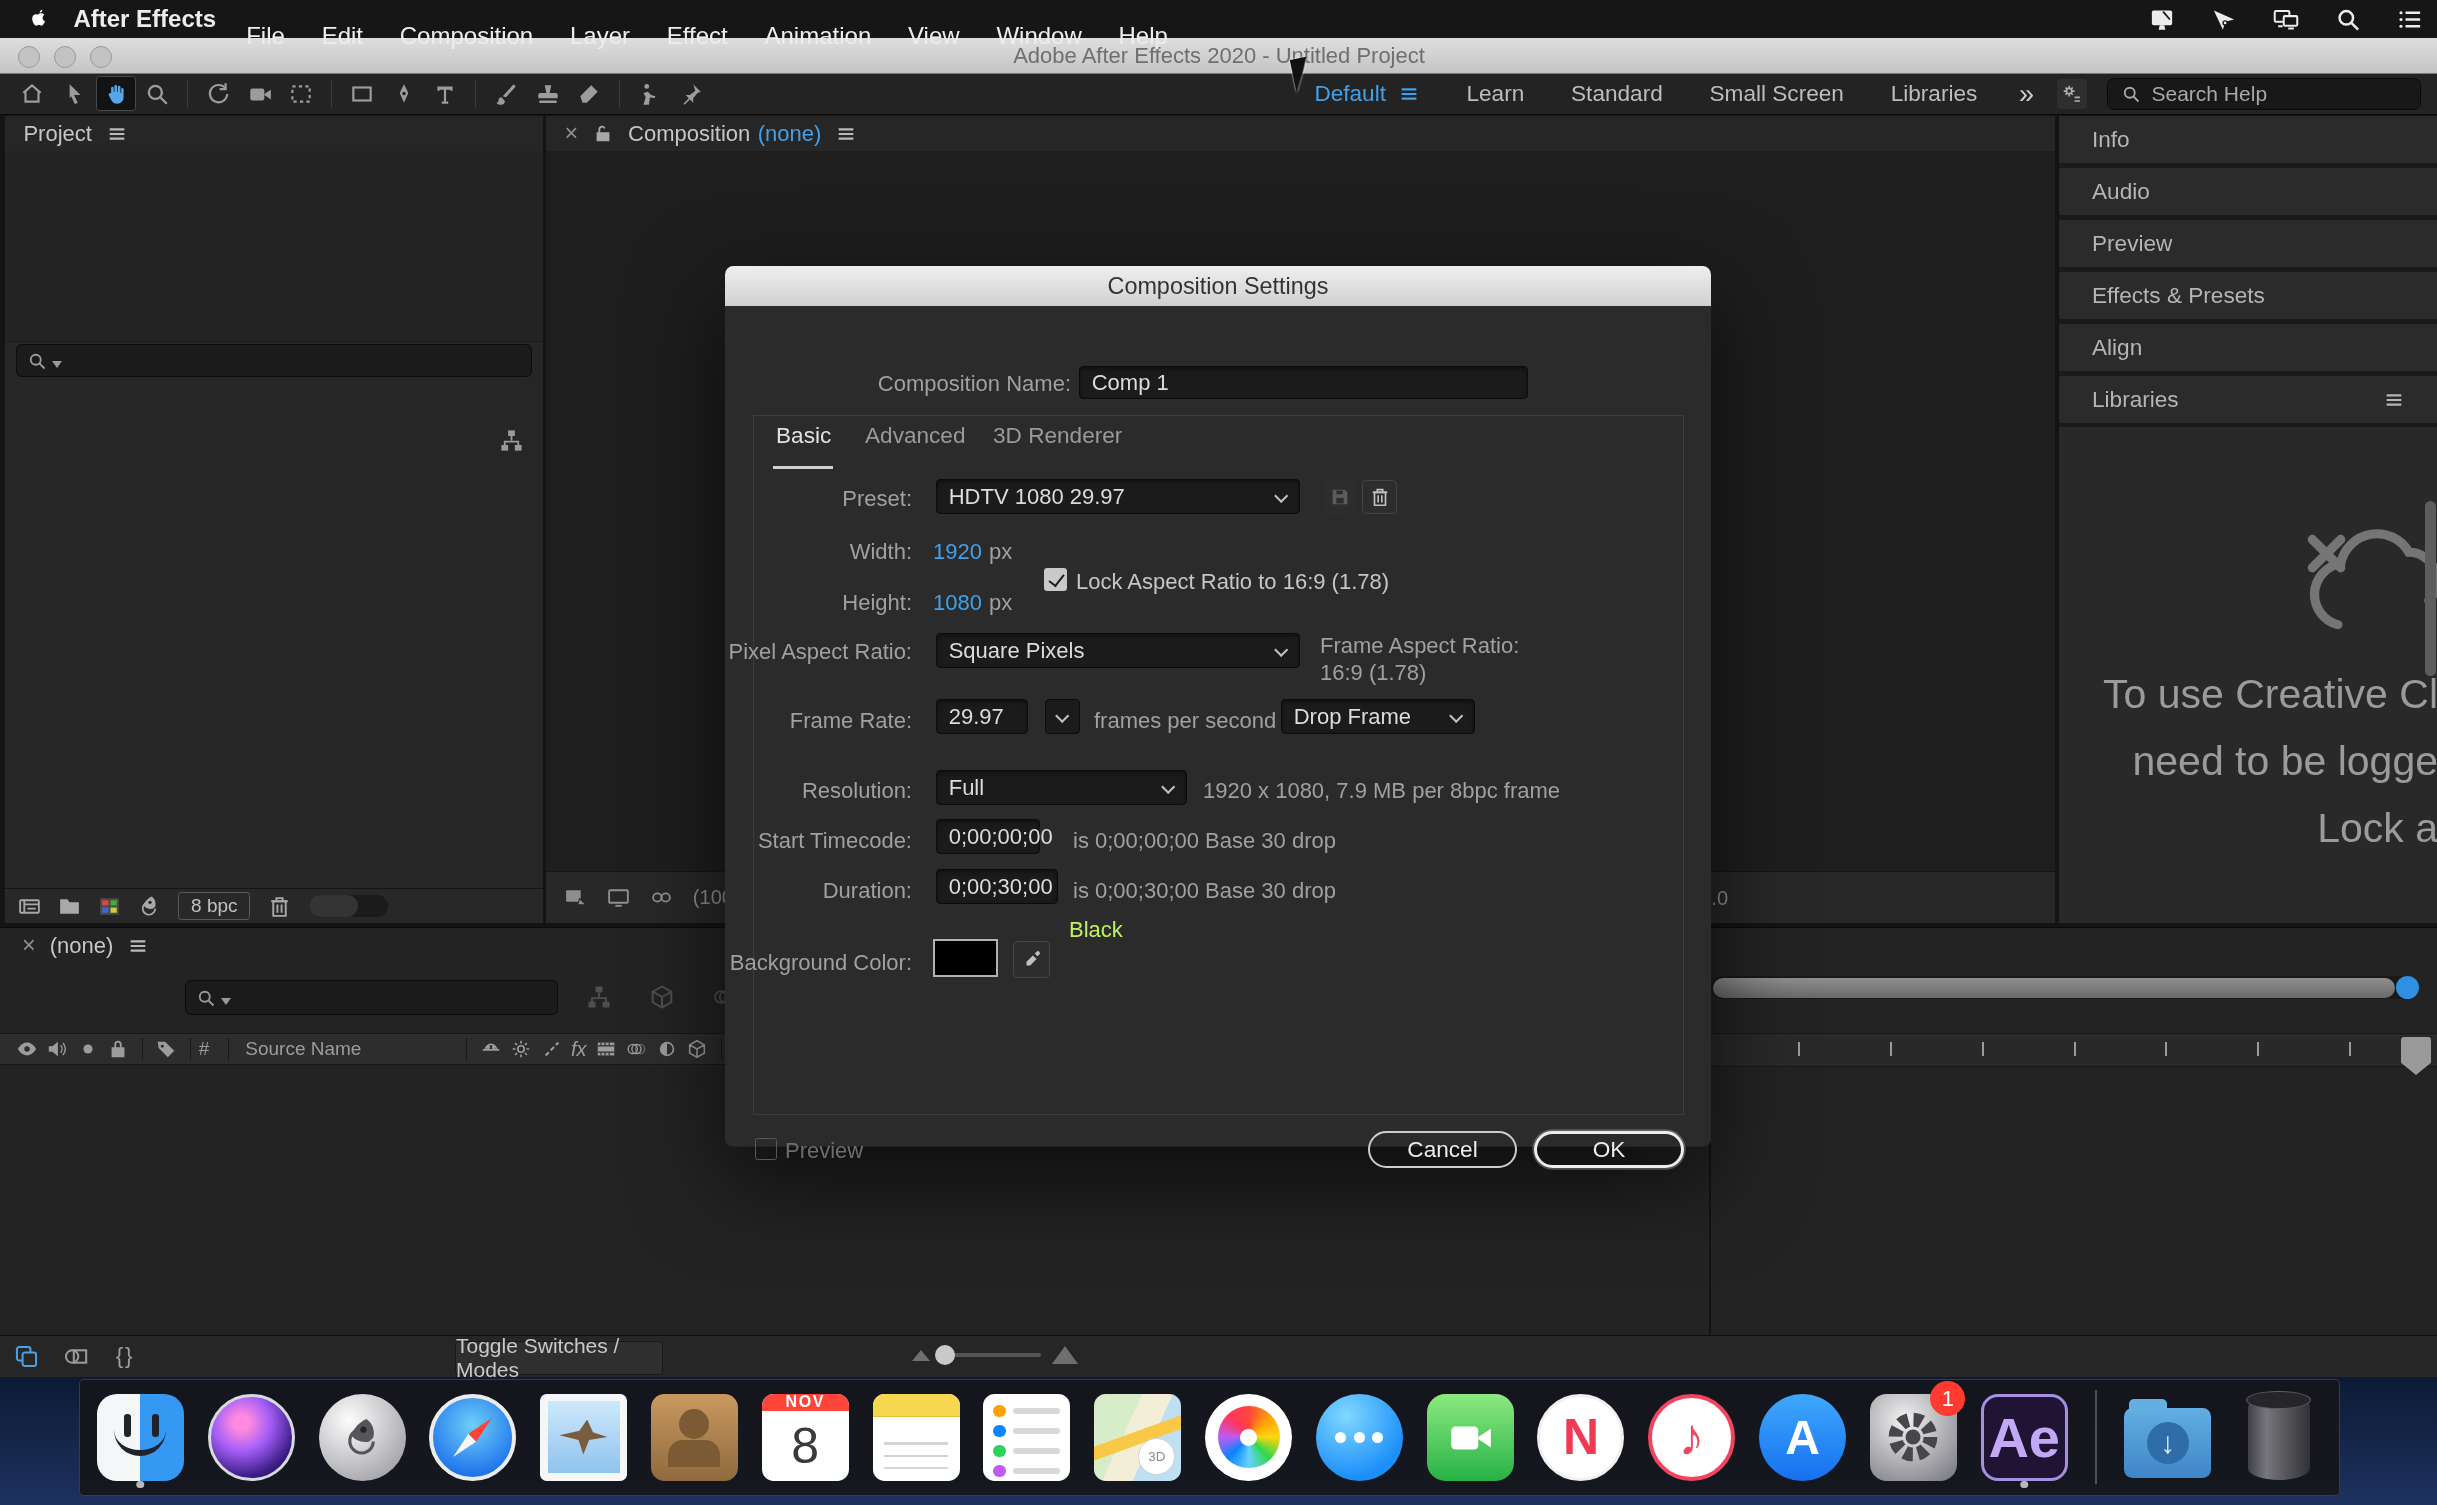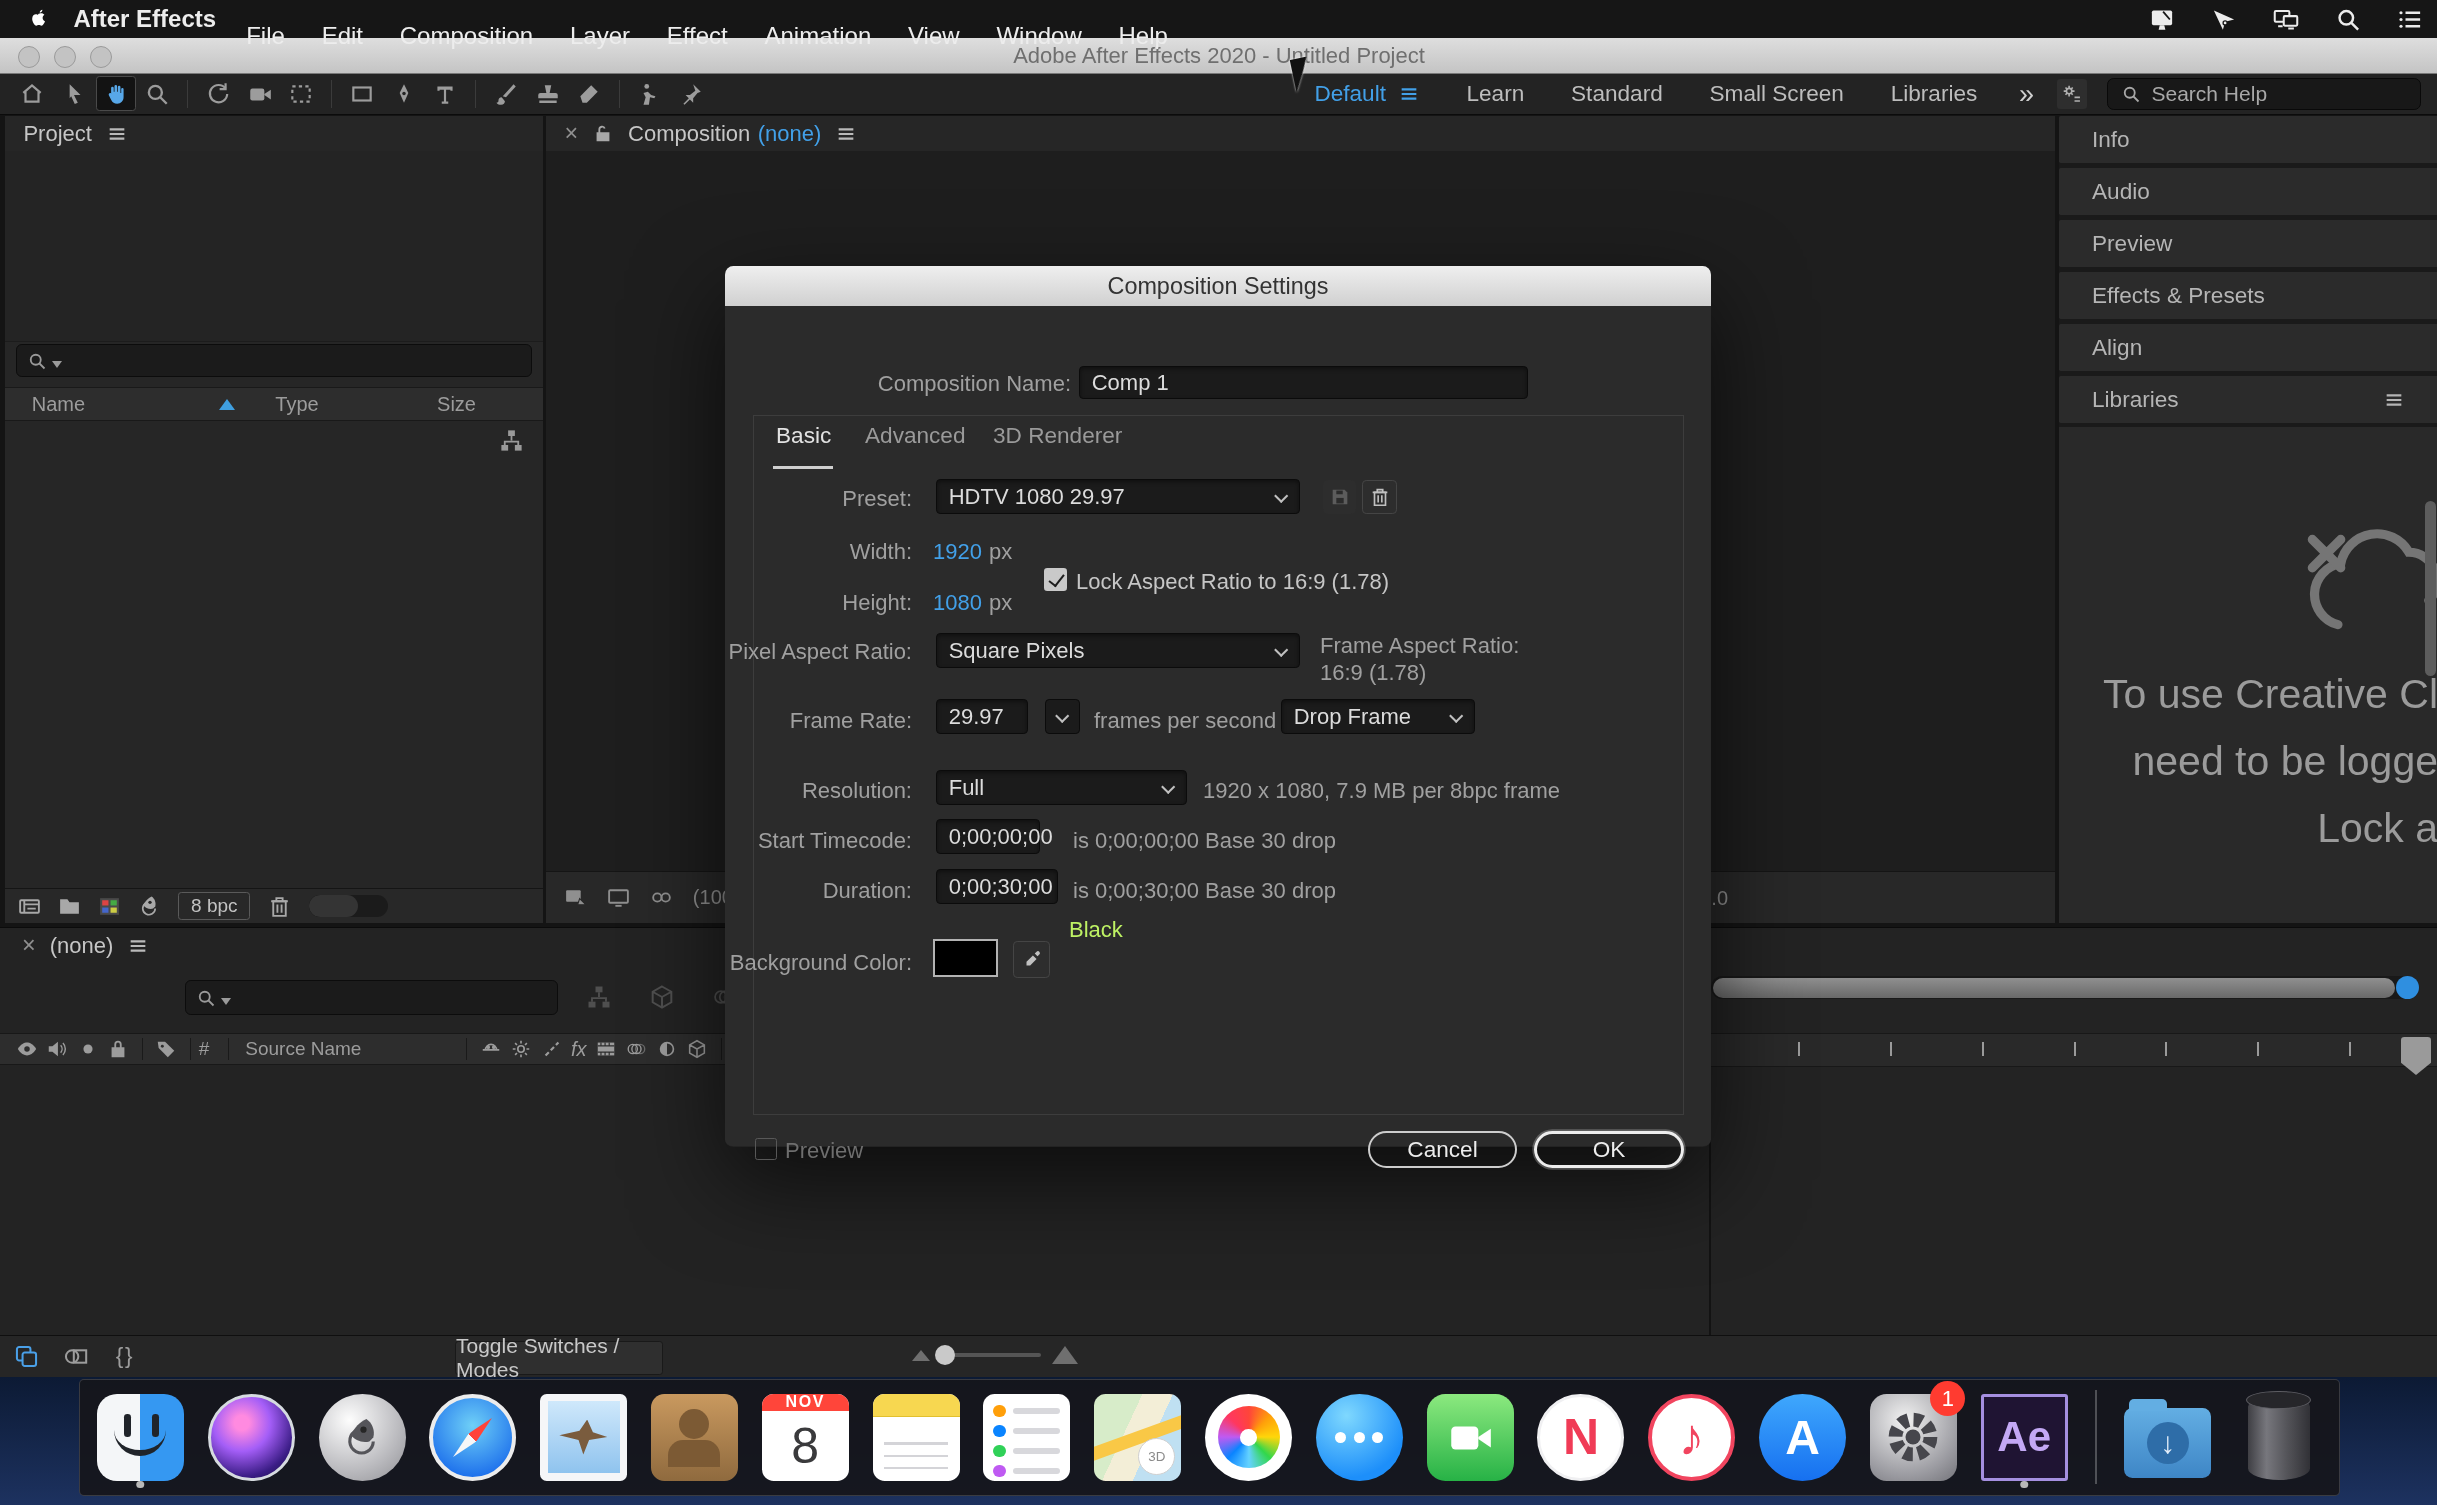--- a/index.html
+++ b/index.html
@@ -204,22 +204,22 @@
   .dk-ft .icon{width:50px;height:50px;}
   .dk-news{background:#fff;border-radius:50%;border:3.3px solid #f0f0f2;display:flex;align-items:center;justify-content:center;
            color:#f03b56;font-size:50px;font-weight:800;}
   .dk-music{background:#fff;border-radius:50%;border:4.2px solid #f1455f;display:flex;align-items:center;justify-content:center;
             color:#f1455f;font-size:52px;}
   .dk-as{background:linear-gradient(#3fa8fd,#1670f0);border-radius:50%;display:flex;align-items:center;justify-content:center;
          color:#fff;font-size:48px;font-weight:bold;}
   .dk-sp{background:radial-gradient(circle at 40% 30%,#f2f2f2,#9a9aa0 70%,#74747a);border-radius:16.7px;
          display:flex;align-items:center;justify-content:center;color:#46464c;}
   .dk-sp .icon{width:60px;height:60px;}
-  .dk-ae{background:#1f1433;border:3.3px solid #a58fe0;border-radius:3px;display:flex;align-items:center;justify-content:center;
-         color:#c3a8f5;font-size:42px;font-weight:bold;}
+  .dk-ae{background:#1f1433;border:3.3px solid #a58fe0;border-radius:17px;display:flex;align-items:center;justify-content:center;
+         color:#c3a8f5;font-size:56px;font-weight:bold;}
   .dk-dl{background:linear-gradient(#63aee3,#3e86c6);border-radius:8.4px;height:70px;margin-top:11.7px;overflow:visible;}
   .dk-dl::before{content:"";position:absolute;top:-9.2px;left:5px;width:38px;height:11.7px;background:#63aee3;border-radius:5px 5px 0 0;}
   .dl-circ{position:absolute;left:50%;top:50%;transform:translate(-50%,-50%);width:42px;height:42px;border-radius:50%;
            background:#2e6da8;color:#e4eefa;display:flex;align-items:center;justify-content:center;font-size:30px;font-weight:bold;}
   .dk-trash{width:62px;height:85px;margin:0 auto;border-radius:31px/11.7px;
             background:linear-gradient(90deg,#3f3f44,#77777d 30%,#55555a 62%,#313136);position:relative;}
   .dk-trash::before{content:"";position:absolute;top:-4.2px;left:-1.7px;right:-1.7px;height:16.7px;border-radius:50%;
                     background:#26262a;border:1.7px solid #5c5c62;}
   .cursor-arrow{position:absolute;left:1293px;top:58px;width:0;height:0;z-index:90;
                 border-left:11.7px solid #111;border-right:6.7px solid transparent;border-bottom:20px solid transparent;
@@ -437,38 +437,20 @@
     <div id="project-thumb-area"></div>
     <div id="project-search" class="search-box">
       <span class="icon">
           <svg viewBox="0 0 24 24" fill="none" stroke="currentColor" stroke-width="2.2">
             <circle cx="10.5" cy="10.5" r="6"></circle>
             <path d="M15 15l6 6"></path>
           </svg>
         </span>
       <span class="caret-dn"></span>
     </div>
-    <div id="project-colhead">
-      <span class="cdiv"></span>
-      <span style="margin-left:10px;">Name</span>
-      <span class="sort-up" style="margin-left:134px;"></span>
-      <span class="cdiv" style="margin-left:15px;"></span>
-      <span class="icon" style="width:23.4px;height:23.4px;color:#b9b9b9;">
-          <svg viewBox="0 0 24 24">
-            <path fill="currentColor" d="M3 4h8l10 10-7 7L4 11z"></path>
-            <circle cx="8" cy="9" r="1.6" fill="#2d2d2d"></circle>
-          </svg>
-        </span>
-      <span class="cdiv"></span>
-      <span>Type</span>
-      <span class="cdiv" style="margin-left:110px;"></span>
-      <span>Size</span>
-      <span class="cdiv" style="margin-left:67px;"></span>
-      <span>Frame Ra...</span>
-    </div>
     <span id="project-flowchart" class="icon">
         <svg viewBox="0 0 24 24">
           <rect x="9" y="3" width="6" height="5" fill="currentColor"></rect>
           <rect x="3" y="16" width="6" height="5" fill="currentColor"></rect>
           <rect x="15" y="16" width="6" height="5" fill="currentColor"></rect>
           <path d="M12 8v4M6 16v-3h12v3" stroke="currentColor" stroke-width="1.6" fill="none"></path>
         </svg>
       </span>
     <div id="project-footer">
       <span id="proj-footer-icons" style="display:flex;gap:15px;align-items:center;">

